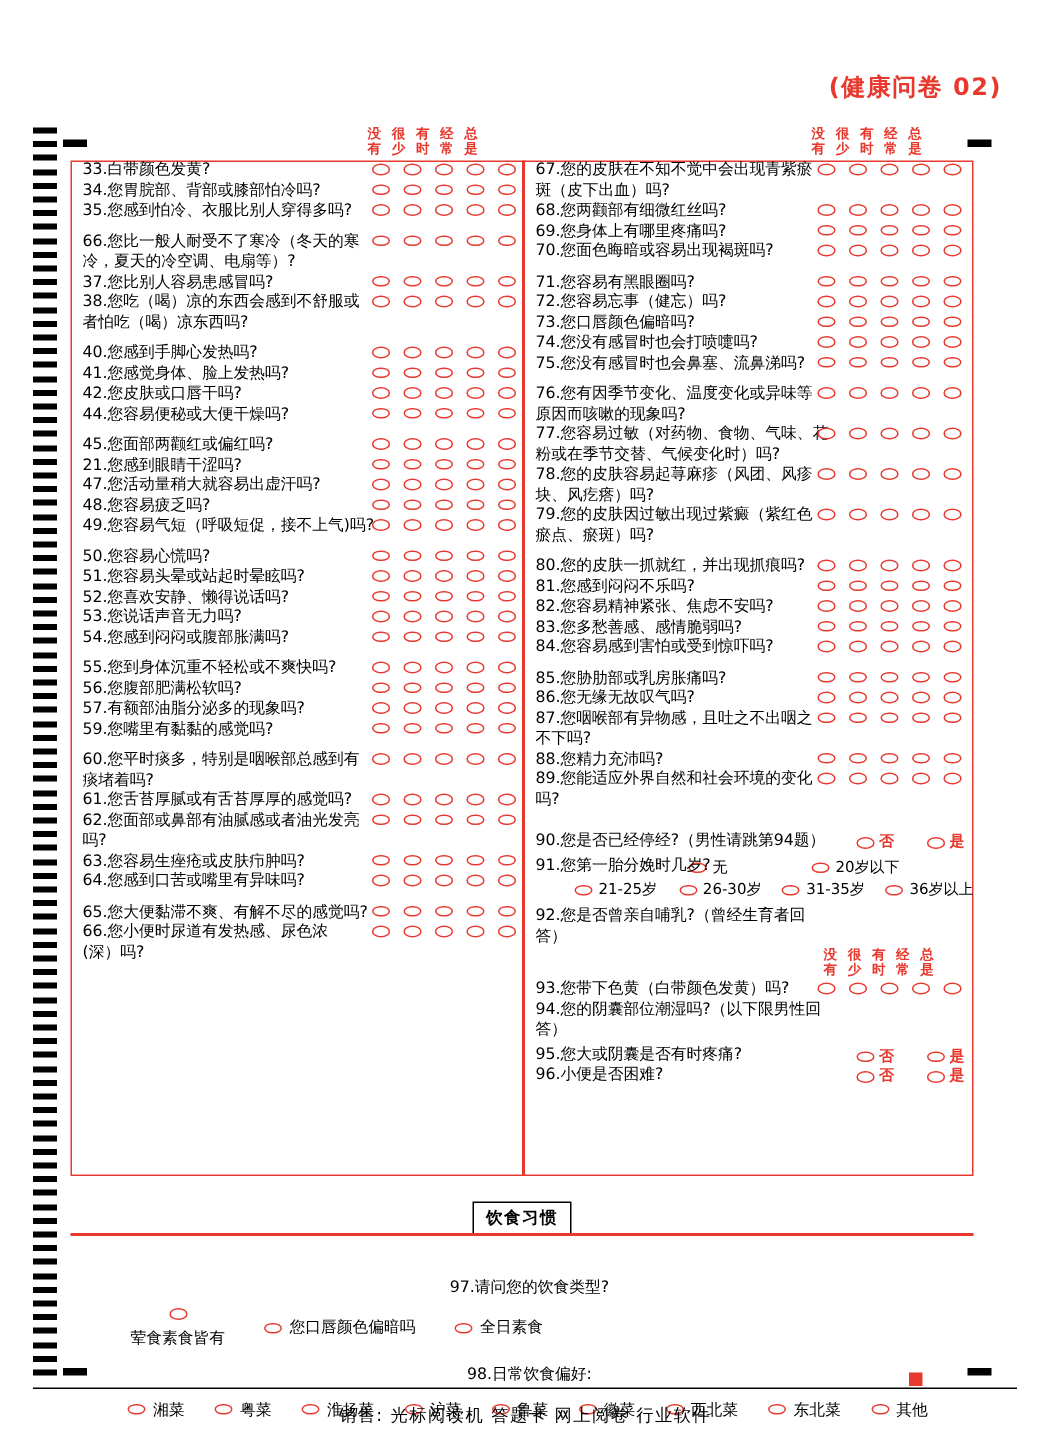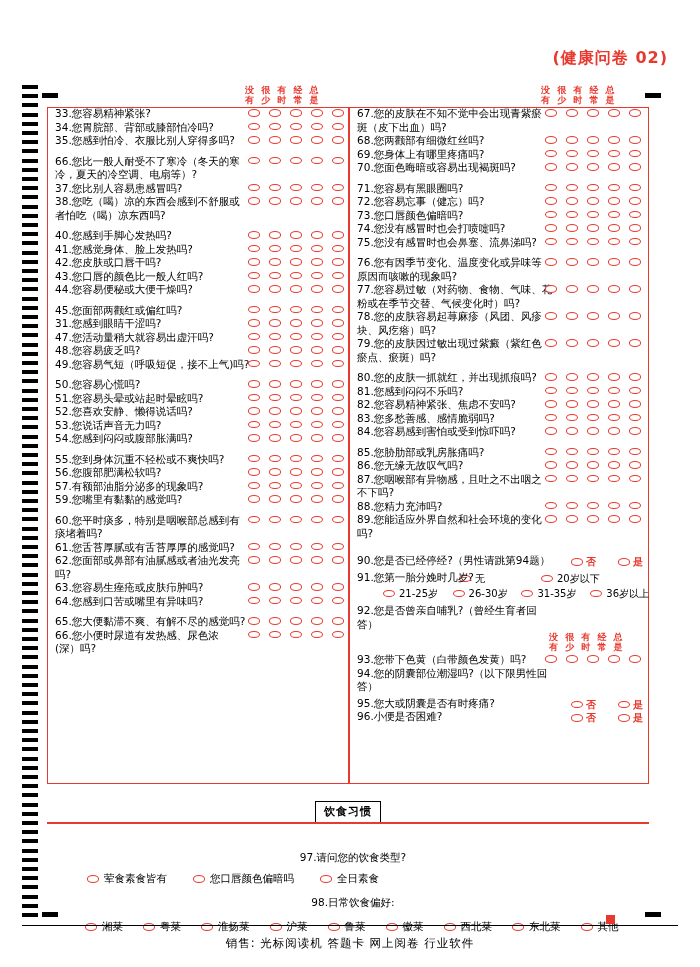--- a/index.html
+++ b/index.html
@@ -352,21 +352,21 @@
   <div class="main-frame"></div>
   <div class="mid-divider"></div>
 
   <div class="col col-left">
     <div class="colhdr">
       <div>没 很 有 经 总</div>
       <div class="l2">有 少 时 常 是</div>
     </div>
     <div class="qblock" id="left-questions">
         <div class="q">
-          <span class="qtext"><span>33</span>.<span>您容易精神紧张?</span></span>
+          <span class="qtext"><span>33</span>.<span>白带颜色发黄?</span></span>
           <div class="bubbles">
             <div class="bub"></div>
             <div class="bub"></div>
             <div class="bub"></div>
             <div class="bub"></div>
             <div class="bub"></div>
           </div>
         </div>
         <div class="q">
           <span class="qtext"><span>34</span>.<span>您胃脘部、背部或膝部怕冷吗?</span></span>
@@ -444,30 +444,20 @@
           <span class="qtext"><span>42</span>.<span>您皮肤或口唇干吗?</span></span>
           <div class="bubbles">
             <div class="bub"></div>
             <div class="bub"></div>
             <div class="bub"></div>
             <div class="bub"></div>
             <div class="bub"></div>
           </div>
         </div>
         <div class="q">
-          <span class="qtext"><span>43</span>.<span>您口唇的颜色比一般人红吗?</span></span>
-          <div class="bubbles">
-            <div class="bub"></div>
-            <div class="bub"></div>
-            <div class="bub"></div>
-            <div class="bub"></div>
-            <div class="bub"></div>
-          </div>
-        </div>
-        <div class="q">
           <span class="qtext"><span>44</span>.<span>您容易便秘或大便干燥吗?</span></span>
           <div class="bubbles">
             <div class="bub"></div>
             <div class="bub"></div>
             <div class="bub"></div>
             <div class="bub"></div>
             <div class="bub"></div>
           </div>
         </div>
         <div class="gap"></div>
@@ -475,21 +465,21 @@
           <span class="qtext"><span>45</span>.<span>您面部两颧红或偏红吗?</span></span>
           <div class="bubbles">
             <div class="bub"></div>
             <div class="bub"></div>
             <div class="bub"></div>
             <div class="bub"></div>
             <div class="bub"></div>
           </div>
         </div>
         <div class="q">
-          <span class="qtext"><span>31</span>.<span>您感到眼睛干涩吗?</span></span>
+          <span class="qtext"><span>21</span>.<span>您感到眼睛干涩吗?</span></span>
           <div class="bubbles">
             <div class="bub"></div>
             <div class="bub"></div>
             <div class="bub"></div>
             <div class="bub"></div>
             <div class="bub"></div>
           </div>
         </div>
         <div class="q">
           <span class="qtext"><span>47</span>.<span>您活动量稍大就容易出虚汗吗?</span></span>
@@ -1036,21 +1026,21 @@
   </div>
 
   <div class="diet-section">
     <span class="diet-title">饮食习惯</span>
     <div class="diet-rule"></div>
 
     <div class="diet-q">
       <span>97</span>.<span>请问您的饮食类型?</span>
     </div>
     <div class="diet-opts" id="q97-options">
-        <span class="opt" style="display: flex; align-items: center; gap: 5px;">
+        <span class="opt" style="display: flex; align-items: center; gap: 5px; flex-direction: column;">
           <span class="bub"></span>
           <span>荤食素食皆有</span>
         </span>
         <span class="opt" style="display: flex; align-items: center; gap: 5px;">
           <span class="bub"></span>
           <span>您口唇颜色偏暗吗</span>
         </span>
         <span class="opt" style="display: flex; align-items: center; gap: 5px;">
           <span class="bub"></span>
           <span>全日素食</span>

